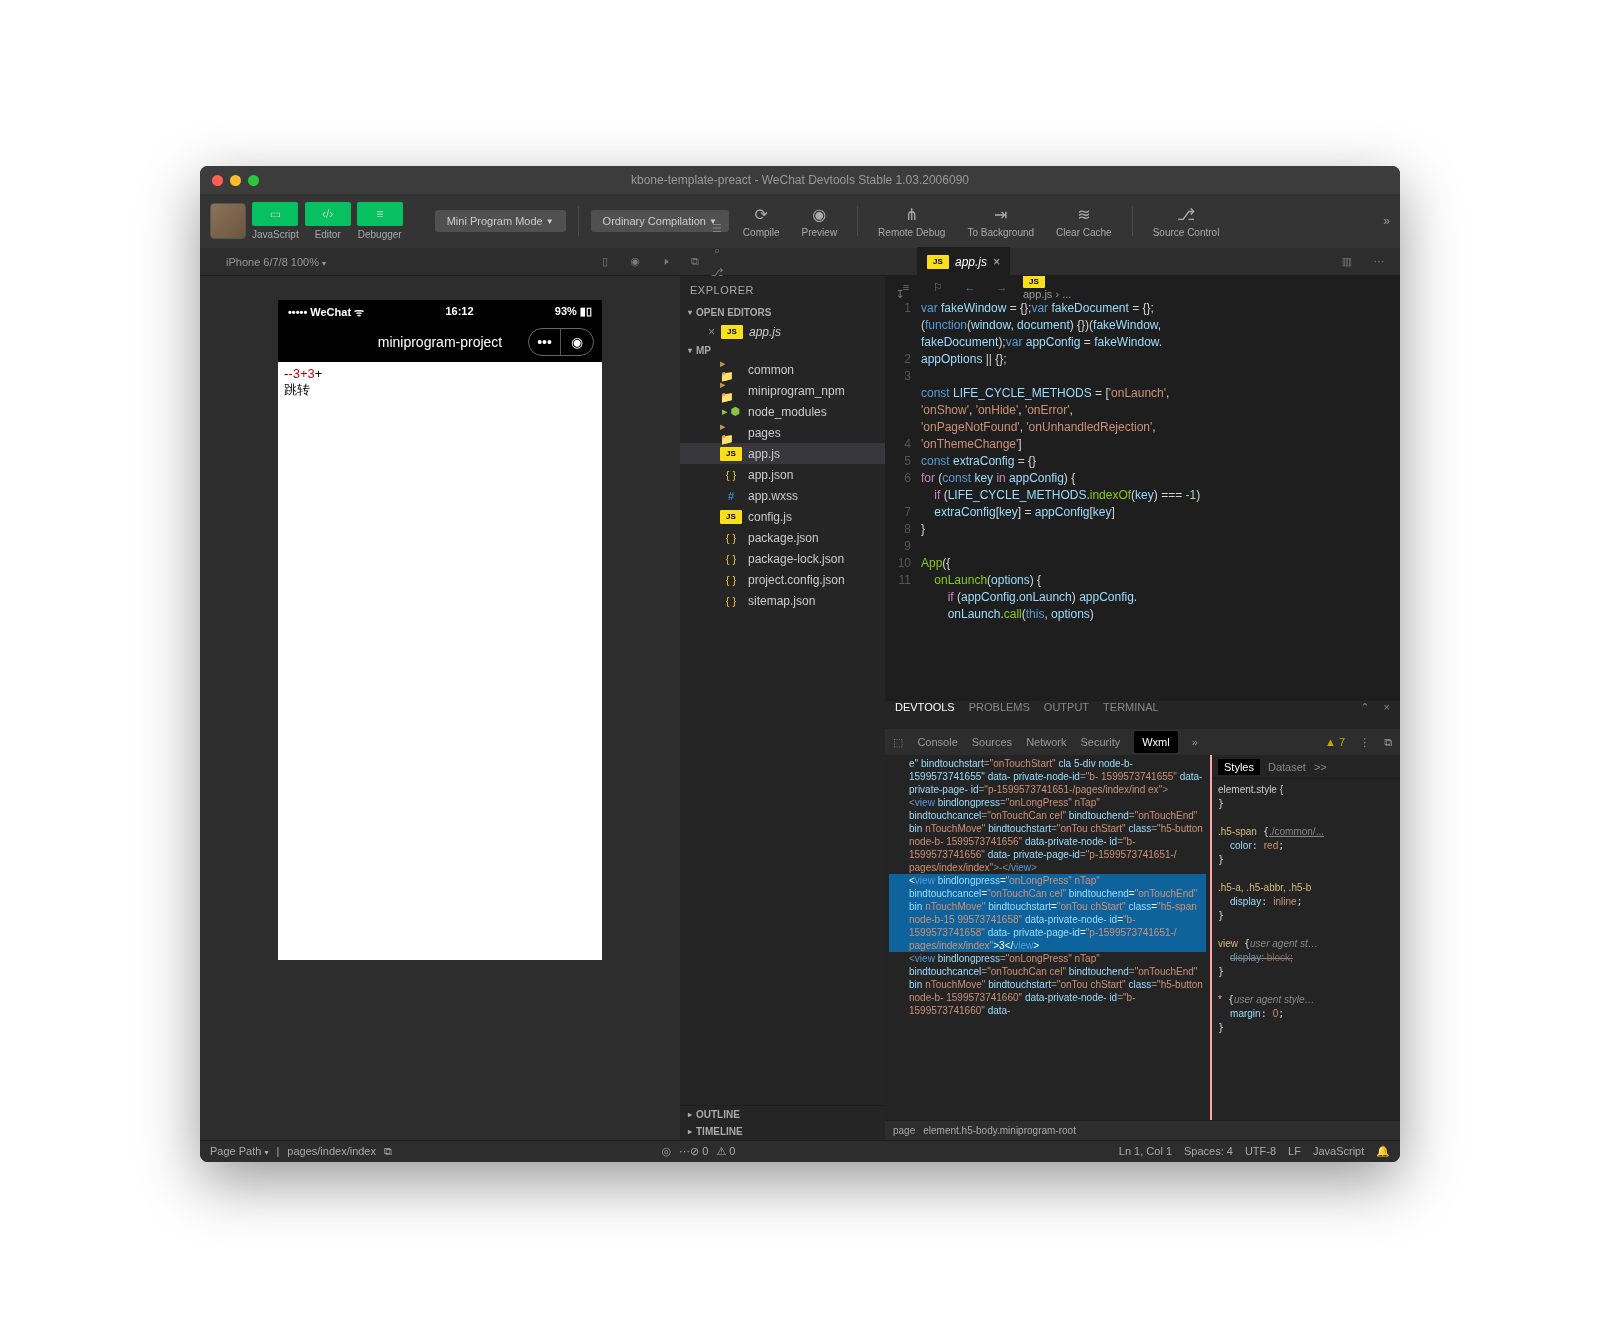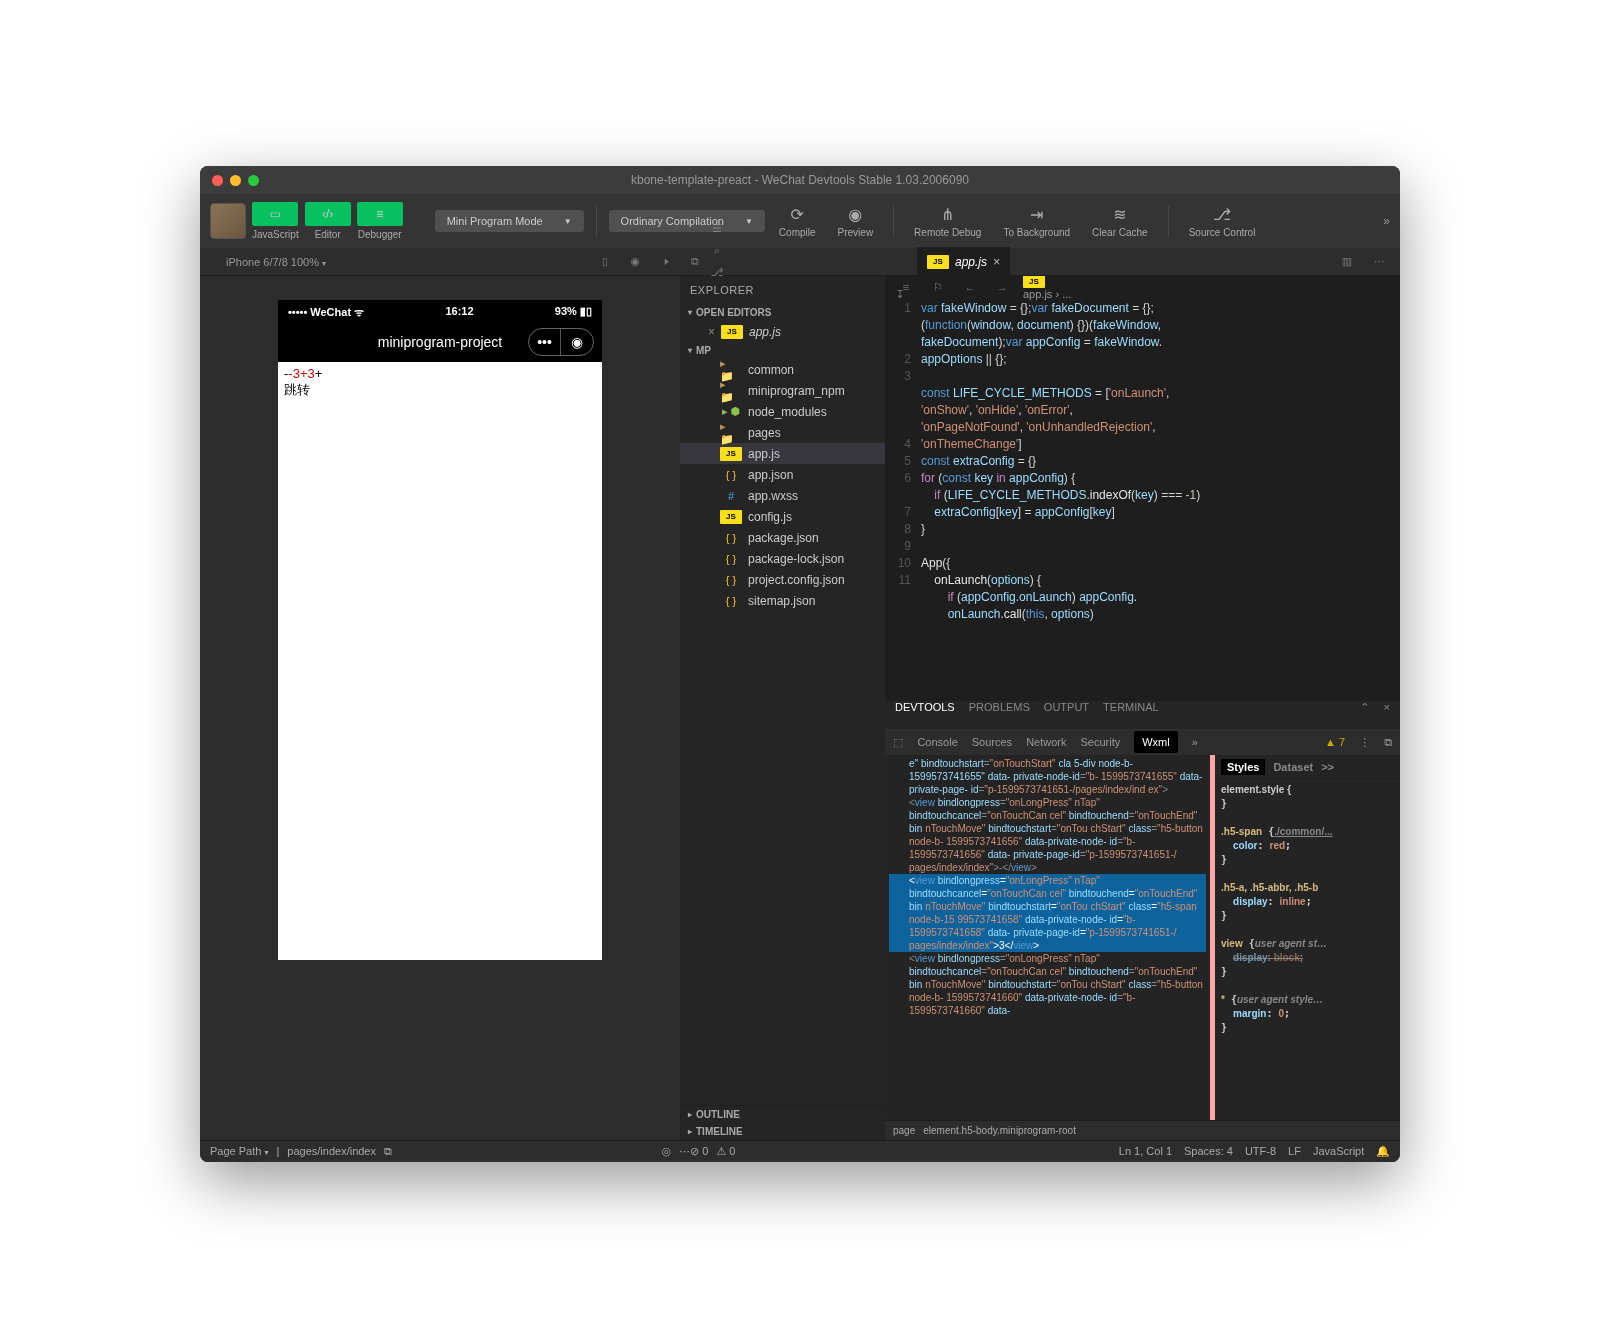--- a/index.html
+++ b/index.html
@@ -10,21 +10,21 @@
 .tl { width: 11px; height: 11px; border-radius: 50%; }
 .tl-red { background: #ff5f56; }
 .tl-yellow { background: #ffbd2e; }
 .tl-green { background: #27c93f; }
 .title-text { position: absolute; left: 50%; transform: translateX(-50%); color: #999; font-size: 12px; }
 .toolbar-main { height: 54px; background: #343434; display: flex; align-items: center; padding: 0 10px; gap: 6px; }
 .avatar { width: 36px; height: 36px; border-radius: 4px; background: linear-gradient(135deg, #8B7355, #6B5640); border: 1px solid #555; }
 .gbtn-icon { width: 46px; height: 24px; background: #07c160; border-radius: 2px; display: flex; align-items: center; justify-content: center; }
 .gbtn-label { color: #aaa; font-size: 10px; margin-top: 3px; }
 .gbtn-group { display: flex; flex-direction: column; align-items: center; }
-.dd { background: #505050; border: none; color: #ccc; padding: 5px 12px; border-radius: 3px; font-size: 11px; display: flex; align-items: center; gap: 21px; cursor: pointer; }
+.dd { background: #505050; border: none; color: #ccc; padding: 5px 12px; border-radius: 3px; font-size: 11px; display: flex; align-items: center; gap: 3px; cursor: pointer; }
 .tbtn { display: flex; flex-direction: column; align-items: center; gap: 2px; color: #aaa; cursor: pointer; padding: 0 8px; }
 .tbtn-icon { width: 20px; height: 20px; display: flex; align-items: center; justify-content: center; font-size: 16px; }
 .tbtn-label { font-size: 10px; }
 .sep { width: 1px; height: 30px; background: #4a4a4a; margin: 0 6px; }
 .secondary-bar { height: 28px; background: #2d2d2d; display: flex; align-items: center; padding: 0 10px; color: #999; font-size: 11px; border-bottom: 1px solid #1e1e1e; }
 .sb-left { flex: 0 0 480px; display: flex; align-items: center; gap: 8px; margin-left: 16px; }
 .sb-mid { flex: 0 0 205px; }
 .sb-right { flex: 1; display: flex; align-items: center; gap: 10px; padding-left: 6px; }
 .sb-icon { width: 22px; height: 22px; display: flex; align-items: center; justify-content: center; cursor: pointer; opacity: 0.7; }
 .main { flex: 1; display: flex; overflow: hidden; }
@@ -55,39 +55,39 @@
 .editor-area { flex: 1; display: flex; flex-direction: column; background: #1e1e1e; overflow: hidden; }
 .tab { height: 30px; padding: 0 10px; display: flex; align-items: center; gap: 6px; background: #1e1e1e; color: #fff; font-size: 12px; font-style: italic; cursor: pointer; }
 .tab .ficon { font-style: normal; }
 .tab-close { opacity: 0.7; cursor: pointer; }
 .bc-bar { height: 22px; display: flex; align-items: center; padding: 0 10px; gap: 10px; color: #999; font-size: 11px; }
 .code { flex: 1; display: flex; font-family: Menlo, Monaco, monospace; font-size: 12px; overflow: hidden; }
 .gutter { width: 36px; text-align: right; color: #555; padding-right: 10px; line-height: 17px; padding-top: 2px; }
 .lines { flex: 1; line-height: 17px; padding-top: 2px; white-space: pre; color: #d4d4d4; }
 .kw { color: #c586c0; }
 .kw2 { color: #569cd6; }
-.fn { color: #e5e5e5; }
+.fn { color: #84cc16; }
 .str { color: #ce9178; }
 .num { color: #b5cea8; }
 .var { color: #9cdcfe; }
 .op { color: #d4d4d4; }
 .devtools { height: 440px; display: flex; flex-direction: column; border-top: 1px solid #1e1e1e; font-size: 11px; }
 .dt-tabs { height: 28px; background: #252526; display: flex; align-items: flex-start; padding: 0 10px; gap: 14px; color: #888; }
 .dt-tab { cursor: pointer; font-size: 11px; }
 .dt-tab.active { color: #fff; }
 .dt-inner-tabs { height: 26px; background: #2d2d2d; display: flex; align-items: center; padding: 0 8px; gap: 14px; color: #999; font-size: 11px; }
 .dt-inner-tabs .active { color: #fff; background: #000; padding: 5px 8px; border-radius: 2px; }
 .dt-body { flex: 1; display: flex; overflow: hidden; background: #242424; }
 .wxml-tree { flex: 1; overflow: auto; font-family: Menlo, monospace; font-size: 10px; line-height: 13px; padding: 2px 4px; color: #888; }
 .wxml-tree .tag { color: #569cd6; }
 .wxml-tree .attr { color: #9cdcfe; }
 .wxml-tree .val { color: #ce9178; }
 .wxml-line { padding-left: 20px; }
 .wxml-line.sel { background: #0e639c; color: #fff; }
-.styles-pane { width: 190px; border-left: 5px solid #fca5a5; display: flex; flex-direction: column; font-weight: bold; }
+.styles-pane { width: 190px; border-left: 2px solid #fca5a5; display: flex; flex-direction: column; }
 .sp-tabs { height: 24px; display: flex; align-items: center; padding: 0 6px; gap: 8px; font-size: 11px; color: #888; border-bottom: 1px solid #1e1e1e; }
 .sp-tabs .active { background: #000; color: #fff; padding: 2px 6px; }
 .sp-body { flex: 1; overflow: auto; font-family: Menlo, monospace; font-size: 10px; line-height: 14px; padding: 4px 6px; color: #ccc; }
 .sp-sel { color: #d7ba7d; }
 .sp-prop { color: #9cdcfe; }
 .sp-val { color: #ce9178; }
 .sp-strike { text-decoration: line-through; opacity: 0.6; }
 .sp-gray { color: #888; font-style: italic; }
 .dt-breadcrumb { height: 20px; background: #2d2d2d; display: flex; align-items: center; padding: 0 8px; color: #aaa; font-size: 10px; gap: 8px; border-top: 1px solid #1e1e1e; }
 .status-bar { height: 22px; background: #2d2d2d; display: flex; align-items: center; padding: 0 10px; font-size: 11px; color: #aaa; border-top: 1px solid #1e1e1e; }

